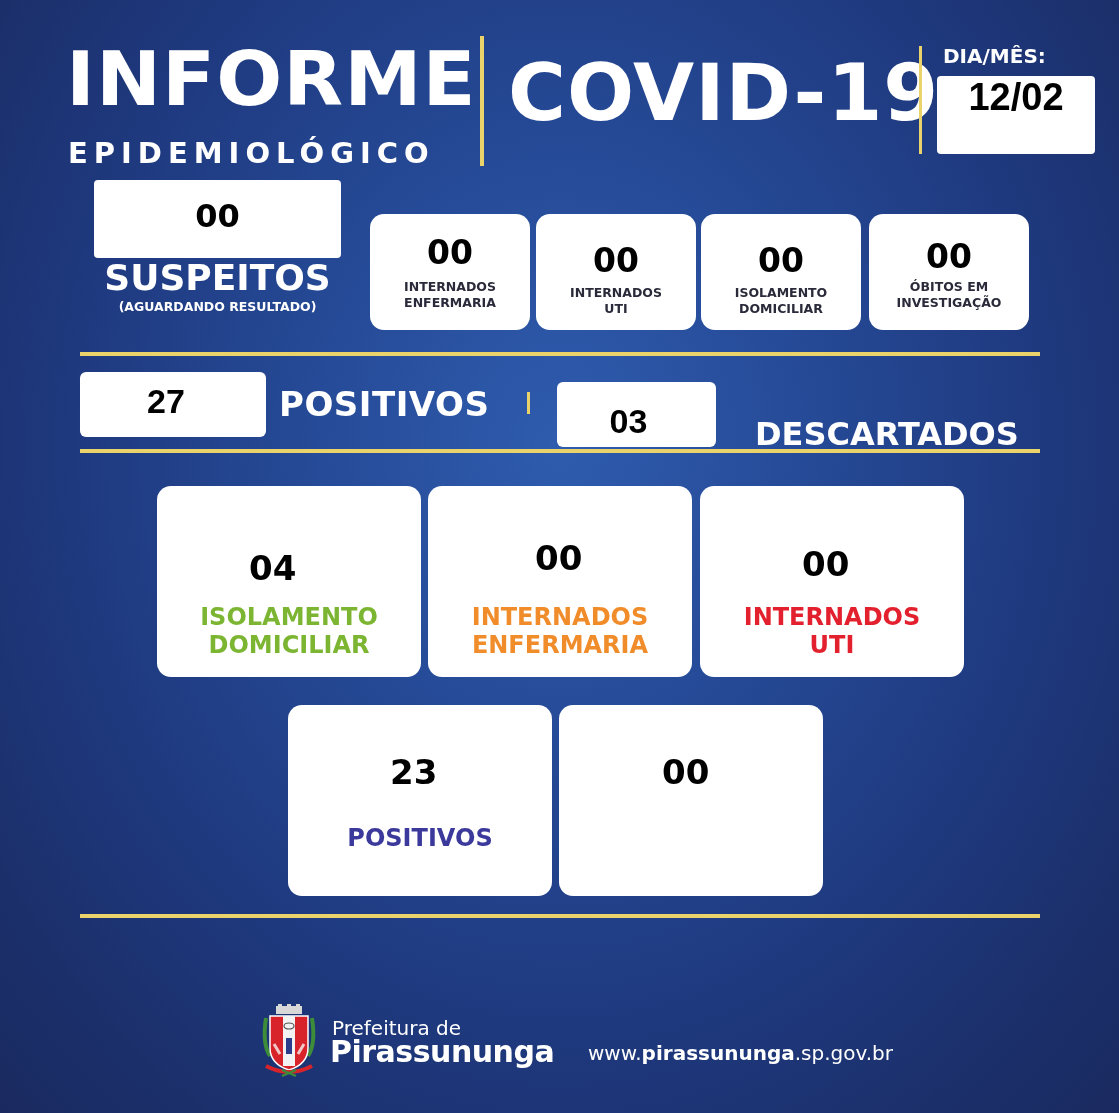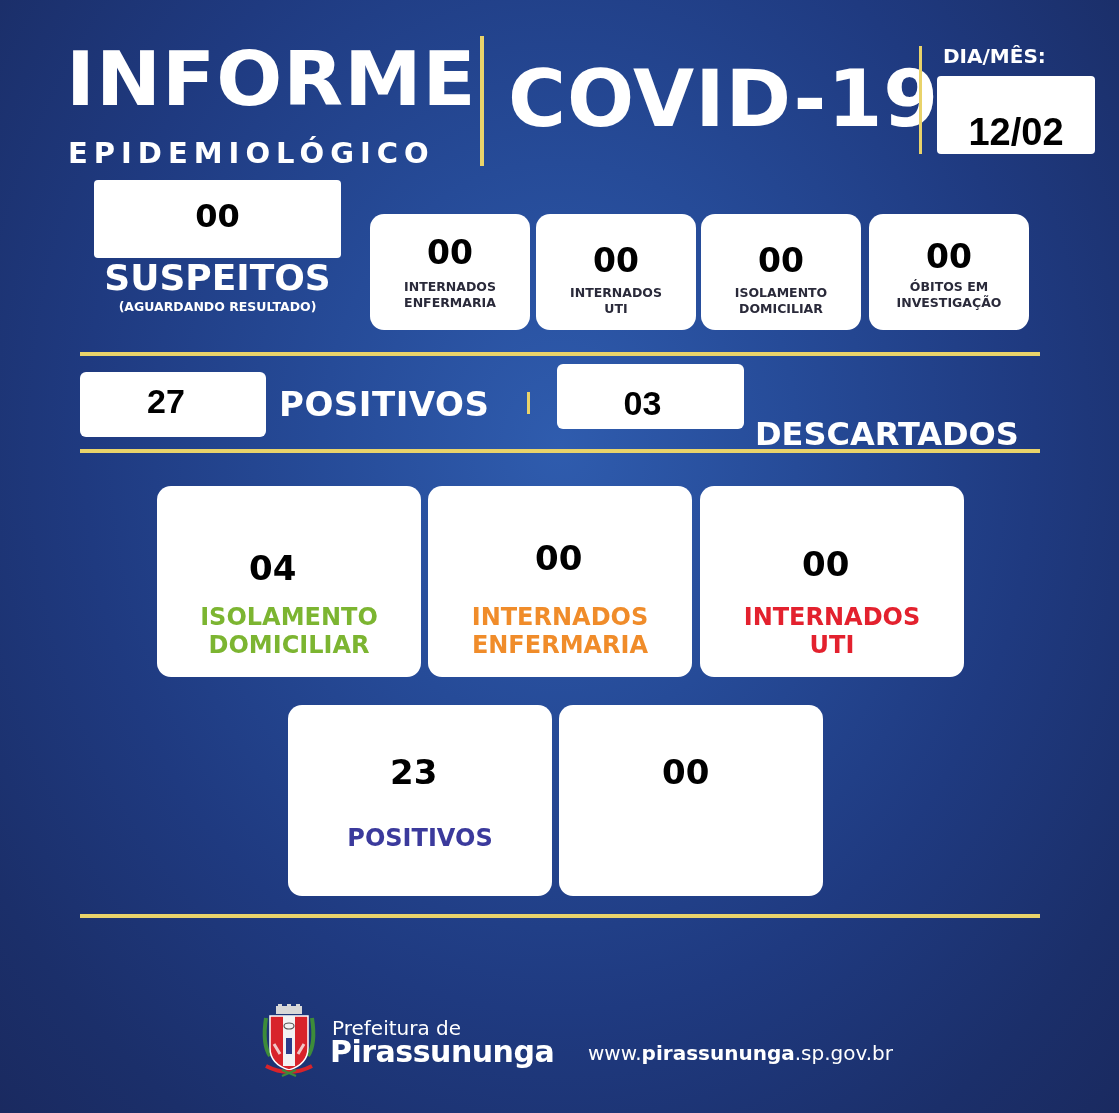--- a/index.html
+++ b/index.html
@@ -8,23 +8,23 @@
     font-family: "DejaVu Sans", sans-serif;
     background: radial-gradient(ellipse at 50% 40%, #2f5cae 0%, #264b98 30%, #1f3a80 60%, #1b2f6a 85%, #1a2a60 100%);
     position: relative;
     color: #fff;
   }
   .abs { position: absolute; }
   .heavy { font-family: "DejaVu Sans", sans-serif; font-weight: bold; }
   .informe { left: 66px; top: 42px; font-size: 74px; letter-spacing: 1px; line-height: 1; color: #fff; transform: scaleX(1.05); transform-origin: left; }
   .epidem { left: 68px; top: 136px; font-size: 29px; letter-spacing: 6px; color: #fff; }
   .vline-y { background: #e9d36a; width: 4px; }
-  .covid { left: 508px; top: 60px; font-size: 79px; line-height: 1; color: #fff; letter-spacing: 1px; }
+  .covid { left: 508px; top: 54px; font-size: 79px; line-height: 1; color: #fff; letter-spacing: 1px; }
   .diames { left: 943px; top: 44px; font-size: 20px; color: #fff; }
-  .datebox { left: 937px; top: 76px; width: 158px; height: 78px; background: #fff; border-radius: 4px; display:flex; align-items:flex-end; justify-content:center; color:#000; font-family:"Liberation Sans", sans-serif; font-weight:bold; font-size: 38px; }
+  .datebox { left: 937px; top: 76px; width: 158px; height: 78px; background: #fff; border-radius: 4px; display:flex; align-items:flex-start; justify-content:center; color:#000; font-family:"Liberation Sans", sans-serif; font-weight:bold; font-size: 38px; }
   .suspbox { left: 94px; top: 180px; width: 247px; height: 78px; background: #fff; border-radius: 4px; display:flex; align-items:center; justify-content:center; color:#000; font-size: 32px; font-weight: bold; padding-bottom: 6px; }
   .susplabel { left: 94px; top: 260px; width: 247px; text-align:center; font-size: 36px; color:#fff; line-height:1; }
   .suspsub { left: 94px; top: 299px; width: 247px; text-align:center; font-size: 12.5px; color:#fff; }
   .card { background: #fff; border-radius: 14px; color: #000; display:flex; flex-direction:column; align-items:center; }
   .smallcard { top: 214px; height: 116px; width: 160px; }
   .smallcard .num { font-size: 33px; font-weight: bold; margin-top: 22px; line-height: 1; }
   .smallcard .lbl { font-size: 12.5px; font-weight: bold; text-align:center; color:#2a2a3a; line-height: 1.25; margin-top: 10px; }
   .hline { left: 80px; width: 960px; height: 4px; background: #e9d36a; }
   .whitebox { background:#fff; border-radius:6px; color:#000; display:flex; justify-content:center; font-family:"Liberation Sans", sans-serif; font-weight:bold; font-size: 34px; }
   .biglabel { font-size: 34px; font-weight:bold; color:#fff; line-height:1; }
@@ -87,21 +87,21 @@
     </div>
 </div>
 
 <div class="abs hline" style="top:352px;"></div>
 
 <div class="abs whitebox" style="left:80px; top:372px; width:186px; height:65px; align-items:flex-start; padding-top:10px; padding-right:14px;">
     <span>27</span>
   </div>
 <div class="abs biglabel" style="left:279px; top:387px; letter-spacing:0.5px;">POSITIVOS</div>
 <div class="abs vline-y" style="left:527px; top:392px; height:22px; width:3px;"></div>
-<div class="abs whitebox" style="left:557px; top:364px; width:187px; height:65px; align-items:flex-end; padding-bottom:6px; padding-right:16px;">
+<div class="abs whitebox" style="left:557px; top:382px; width:159px; height:65px; align-items:flex-end; padding-bottom:6px; padding-right:16px;">
     <span>03</span>
   </div>
 <div class="abs biglabel" style="left:755px; top:387px; font-size:32px;margin-top:31px;">DESCARTADOS</div>
 
 <div class="abs hline" style="top:449px;"></div>
 
 <div class="abs card midcard" style="left:157px;">
   <div class="num abs" style="left:92px; top:65px;">04</div>
   <div class="lbl" style="color:#7cb531;">
       <div>ISOLAMENTO</div>

